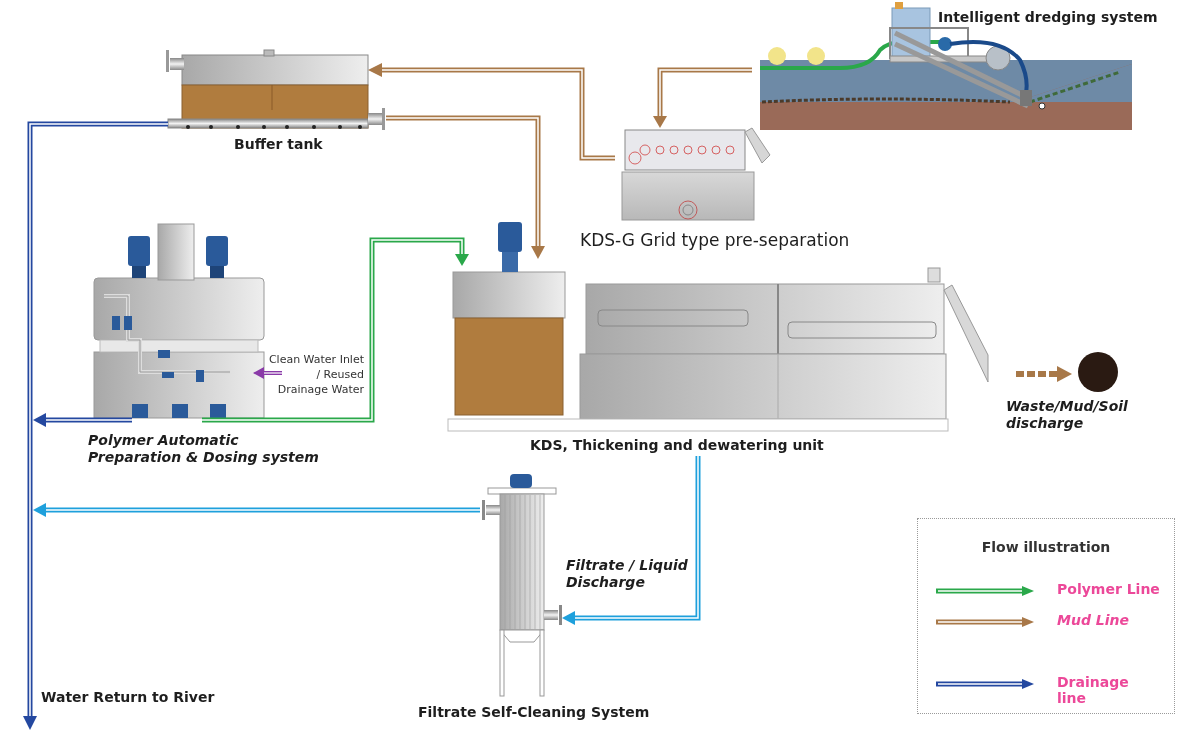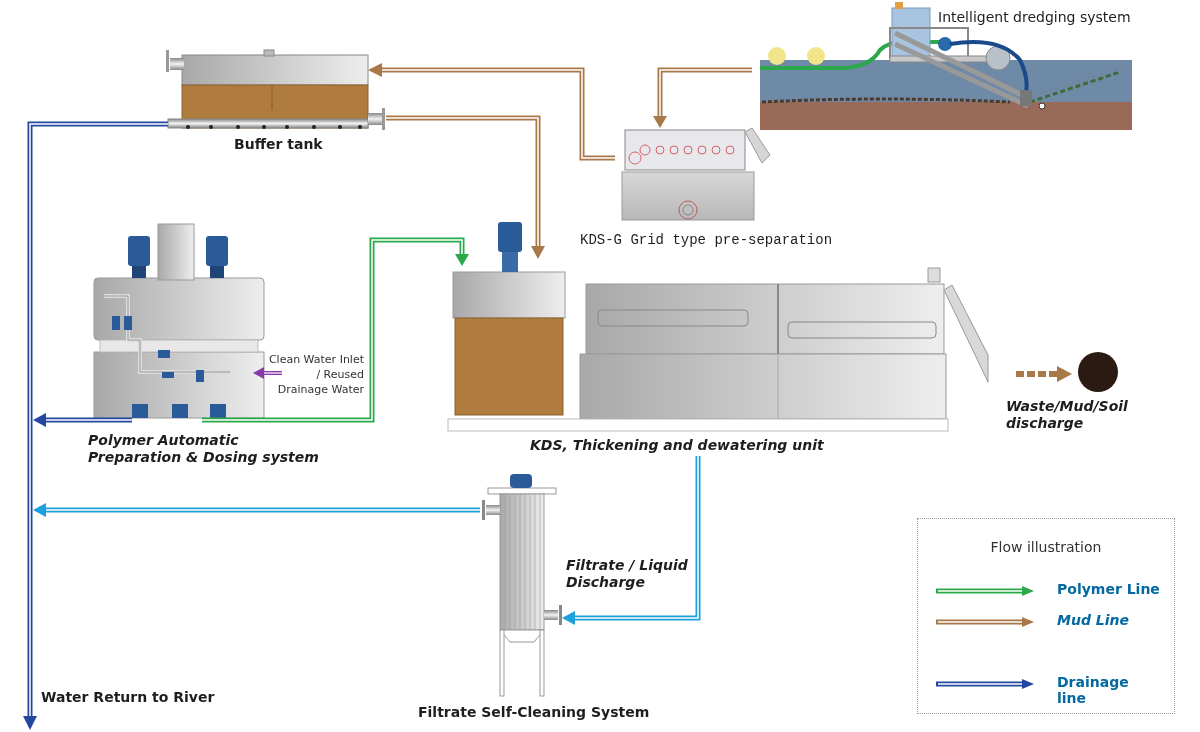--- a/index.html
+++ b/index.html
@@ -5,24 +5,24 @@
   html, body { margin:0; padding:0; background:#ffffff; }
   body { width:1200px; height:732px; position:relative; overflow:hidden;
          font-family:"DejaVu Sans", "Liberation Sans", sans-serif; color:#1e1e1e; }
   svg#diagram { position:absolute; left:0; top:0; }
   .lbl { position:absolute; font-weight:bold; font-size:14px; line-height:17px; color:#1e1e1e; white-space:nowrap; }
   .lbl.center { text-align:left;font-style:italic; }
   .lbl.small { font-weight:normal; font-size:11px; line-height:15px; color:#333; text-align:right; }
   .legend { position:absolute; left:917px; top:518px; width:258px; height:196px;
             border:1px dotted #9a9a9a; box-sizing:border-box; }
   .legend-title { position:absolute; left:0; width:100%; top:20px; text-align:center;
-                  font-size:14px; color:#333; font-weight:normal; }
+                  font-size:14px; color:#333; font-weight:bold; }
   .legend-row { position:absolute; left:14px; height:20px; width:230px; }
   .legend-row svg { position:absolute; left:0; top:4px; }
-  .legend-row span { position:absolute; left:125px; top:0; font-weight:bold; font-size:14px; color:#0369a1; }
+  .legend-row span { position:absolute; left:125px; top:0; font-weight:bold; font-size:14px; color:#ec4899; }
 </style>
 </head>
 <body>
 
 <svg id="diagram" width="1200" height="732" viewBox="0 0 1200 732">
   <defs>
     <linearGradient id="steel" x1="0" x2="1" y1="0" y2="0">
       <stop offset="0" stop-color="#a8a8a8"></stop>
       <stop offset="1" stop-color="#eeeeee"></stop>
     </linearGradient>
@@ -214,36 +214,36 @@
   <g>
     <rect x="1016" y="371" width="8" height="6" fill="#a87848"></rect>
     <rect x="1027" y="371" width="8" height="6" fill="#a87848"></rect>
     <rect x="1038" y="371" width="8" height="6" fill="#a87848"></rect>
     <rect x="1049" y="371" width="8" height="6" fill="#a87848"></rect>
     <polygon points="1057,366 1057,382 1072,374" fill="#a87848"></polygon>
     <circle cx="1098" cy="372" r="20" fill="#2a1a12"></circle>
   </g>
 </svg>
 
-<div class="lbl" style="left:938px;top:9px;font-weight:normal;font-size:14px;">Intelligent dredging system</div>
+<div class="lbl" style="left:938px;top:9px;font-weight:bold;font-size:14px;">Intelligent dredging system</div>
 <div class="lbl" style="left:234px;top:136px;">Buffer tank</div>
-<div class="lbl" style="left:580px;top:232px;font-weight:normal;font-size:14px;font-family:Liberation Mono, monospace;">KDS-G Grid type pre-separation</div>
+<div class="lbl" style="left:580px;top:232px;font-weight:normal;font-size:17px;">KDS-G Grid type pre-separation</div>
 
 <div class="lbl center" style="left:88px;top:432px;width:236px;">
   <div>Polymer Automatic</div>
   <div>Preparation &amp; Dosing system</div>
 </div>
 
 <div class="lbl small" style="left:256px;top:352px;width:108px;">
   <div>Clean Water Inlet</div>
   <div>/ Reused</div>
   <div>Drainage Water</div>
 </div>
 
-<div class="lbl" style="left:530px;top:437px;font-style:italic;">KDS, Thickening and dewatering unit</div>
+<div class="lbl" style="left:530px;top:437px;">KDS, Thickening and dewatering unit</div>
 
 <div class="lbl center" style="left:1006px;top:398px;width:128px;">
   <div>Waste/Mud/Soil</div>
   <div>discharge</div>
 </div>
 
 <div class="lbl center" style="left:566px;top:557px;width:138px;">
   <div>Filtrate / Liquid</div>
   <div>Discharge</div>
 </div>

